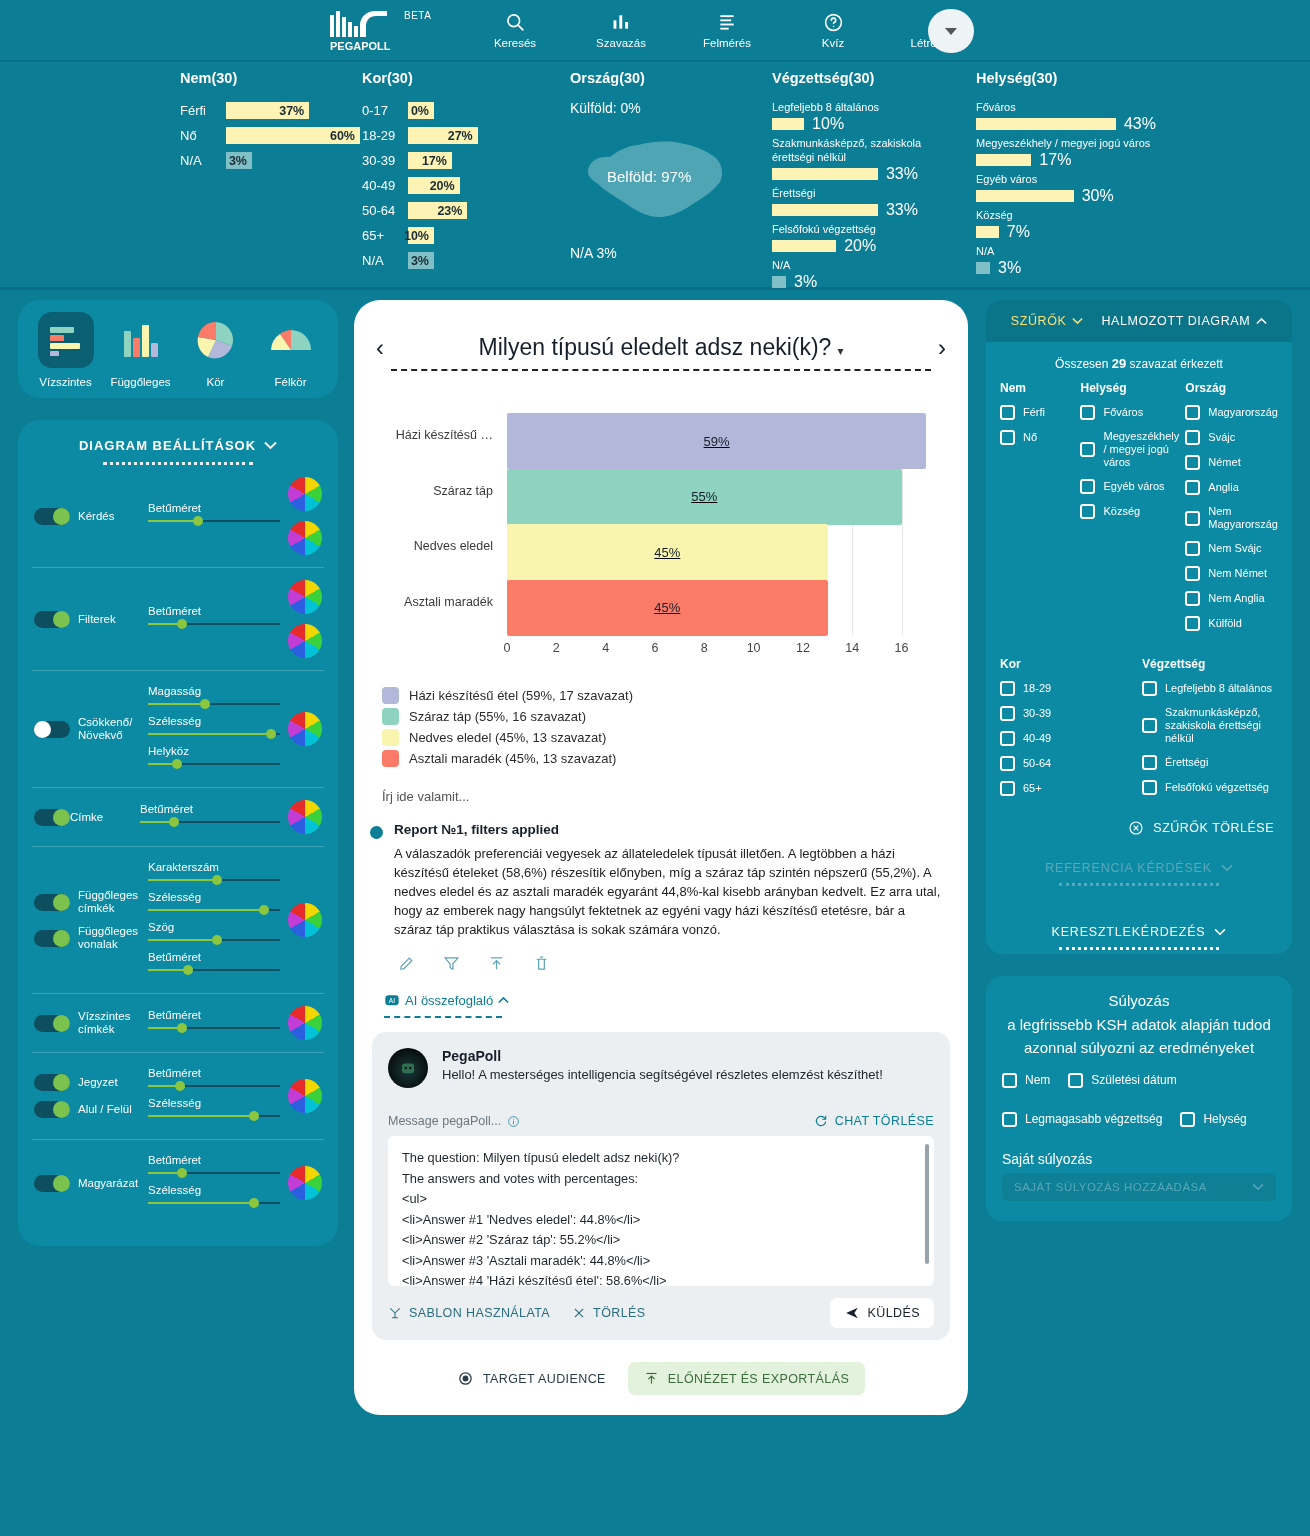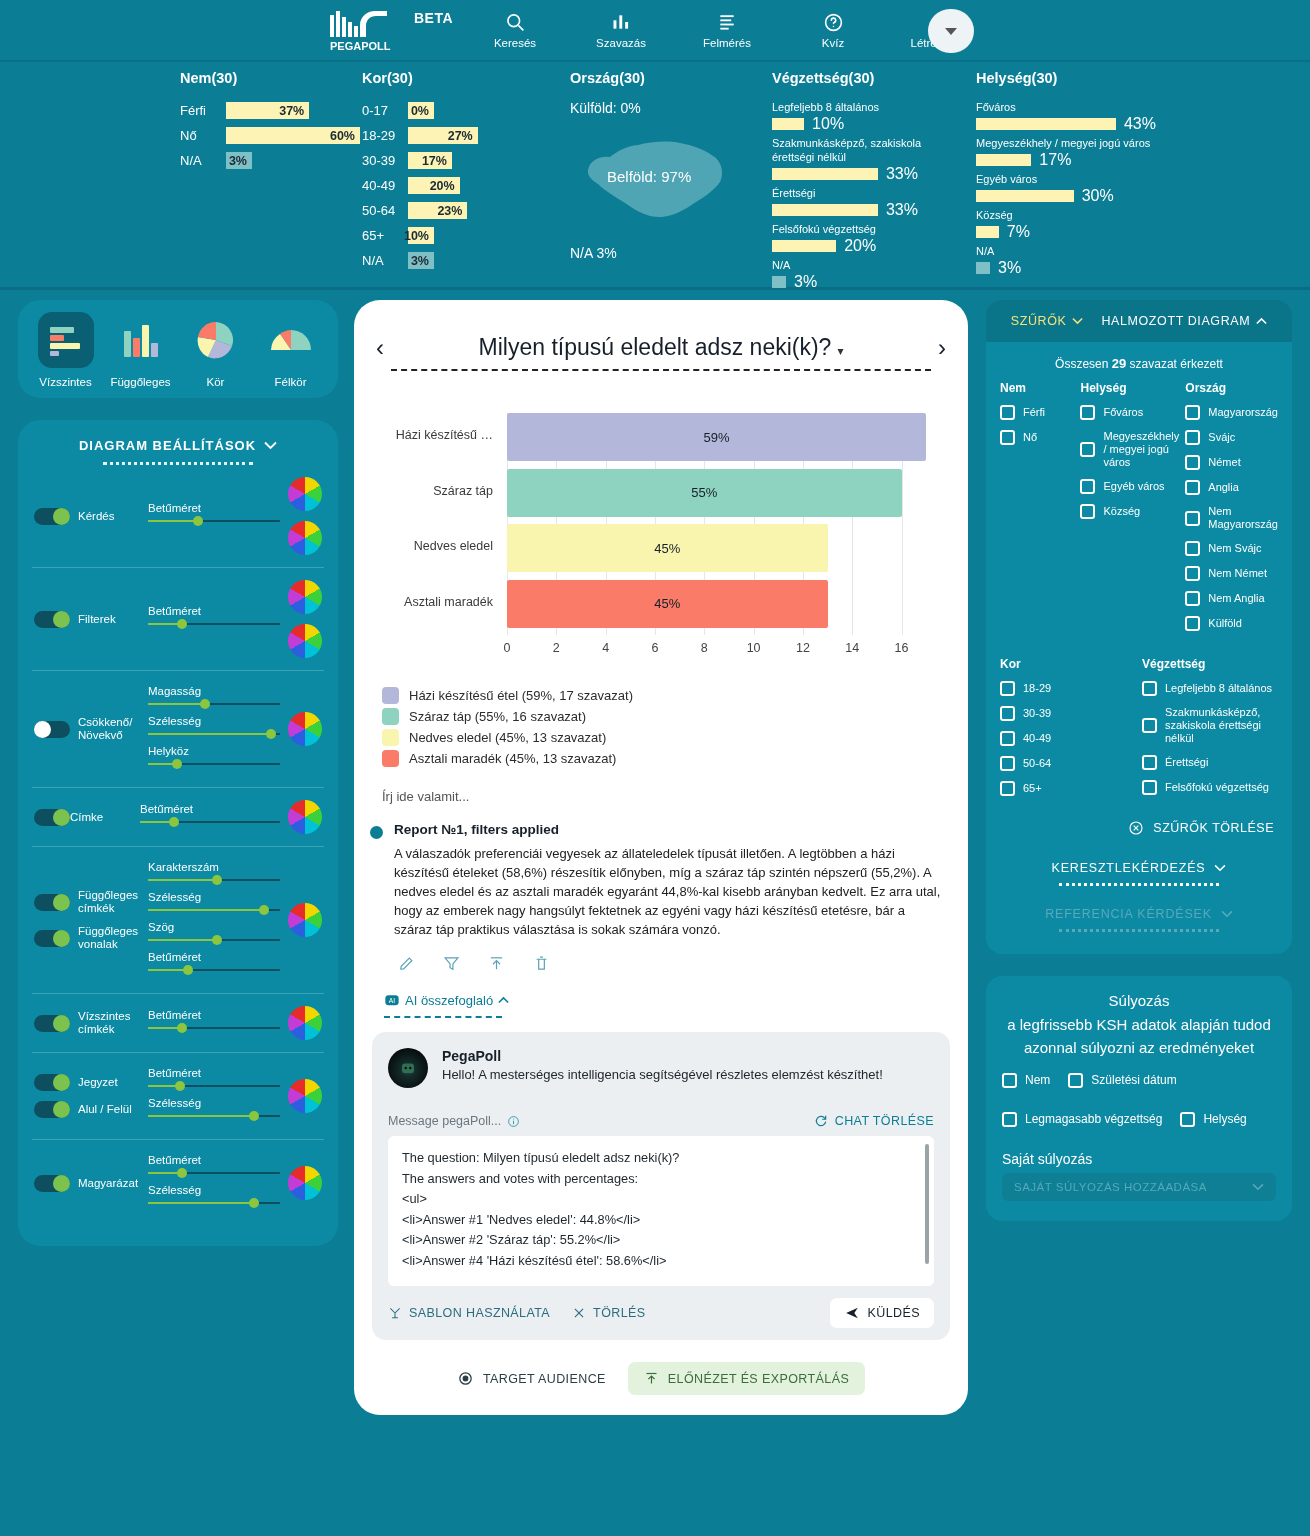--- a/index.html
+++ b/index.html
@@ -12,21 +12,21 @@
   }
   
   .topnav {
     height: 62px; background: #0b7d95;
     display: flex; align-items: center;
     border-bottom: 2px solid #0a7089;
     position: relative;
   }
   .brand { position: absolute; left: 330px; top: 9px; display: flex; align-items: flex-start; }
   .brand-logo { display: block; }
-  .brand-beta { color: #fff; font-size: 14px; font-weight: bold; letter-spacing: .5px; margin-left: 12px; margin-top: 1px; }
+  .brand-beta { color: #fff; font-size: 10px; font-weight: normal; letter-spacing: .5px; margin-left: 2px; margin-top: 1px; }
   .navitems { position: absolute; left: 480px; display: flex; gap: 36px; align-items: center; }
   .navitem { display: flex; flex-direction: column; align-items: center; gap: 4px; cursor: pointer; width: 70px; }
   .navitem .lbl { color: #fff; font-size: 11.5px; }
   .navicon { height: 22px; display: flex; align-items: center; justify-content: center; }
   .avatar-btn {
     position: absolute; left: 928px; top: 9px;
     width: 46px; height: 44px; border-radius: 24px; background: #eef3f5;
     display: flex; align-items: center; justify-content: center; cursor: pointer;
   }
   .caret-down { width: 0;height: 0;border-left: 6px solid transparent;border-right: 6px solid transparent;border-top: 7px solid #555; }
@@ -98,21 +98,21 @@
   .arrow { font-size: 24px; color: #15202b; cursor: pointer; line-height: 1; padding: 0 4px;}
   .q-title-wrap { flex: 1; text-align: center; }
   .q-title { font-size: 23px; color: #17202a; display: inline-flex; align-items: baseline; gap: 6px; }
   .q-caret { font-size: 12px; color: #333; }
   .q-underline { border-bottom: 2px dashed #222; width: 88%; margin: 8px auto 0; }
 
   .chart-area { position: relative; margin: 42px 18px 0 18px; height: 250px; }
   .plot { position: absolute; left: 135px; right: 25px; top: 0; bottom: 28px; }
   .gridline { position: absolute; top: 0; bottom: 0; width: 1px; background: #e6e6e6; }
   .barrow { position: absolute; left: 0; width: 100%; height: 48px; }
-  .bar { height: 48px; border-radius: 2px; display: flex; align-items: center; justify-content: center; }
+  .bar { height: 56px; border-radius: 2px; display: flex; align-items: center; justify-content: center; text-decoration: underline; }
   .bar .pct { font-size: 13px; color: #16202a; }
   .cat-lbl { position: absolute; right: 100%; margin-right: 14px; white-space: nowrap; font-size: 12.5px; color: #3a3a3a; top: 15px; }
   .xaxis { position: absolute; left: 135px; right: 25px; bottom: 0; height: 22px; }
   .tick { position: absolute; font-size: 12.5px; color: #444; transform: translateX(-50%); }
 
   .legend { margin: 24px 0 0 28px; }
   .lg-item { display: flex; align-items: center; gap: 10px; margin-bottom: 4px; }
   .lg-sw { width: 17px; height: 17px; border-radius: 4px; flex: none; }
   .lg-tx { font-size: 13px; color: #2c2c2c; }
   .placeholder-note { margin: 22px 0 0 28px; font-size: 13px; color: #555; }
@@ -885,20 +885,21 @@
           <span>CHAT TÖRLÉSE</span>
         </div>
       </div>
       <div class="chat-input">
         <div id="chat-lines">
             <div class="chat-line">The question: Milyen típusú eledelt adsz neki(k)?</div>
             <div class="chat-line">The answers and votes with percentages:</div>
             <div class="chat-line">&lt;ul&gt;</div>
             <div class="chat-line">&lt;li&gt;Answer #1 'Nedves eledel': 44.8%&lt;/li&gt;</div>
             <div class="chat-line">&lt;li&gt;Answer #2 'Száraz táp': 55.2%&lt;/li&gt;</div>
+            <div class="chat-line">&lt;li&gt;Answer #3 'Asztali maradék': 44.8%&lt;/li&gt;</div>
             <div class="chat-line">&lt;li&gt;Answer #4 'Házi készítésű étel': 58.6%&lt;/li&gt;</div>
           </div>
         <div class="chat-scroll"></div>
       </div>
       <div class="chat-actions">
         <div class="chat-act">
           <svg width="14" height="14" viewBox="0 0 24 24" fill="none" stroke="#2b6d80" stroke-width="1.8">
               <path d="M4 4 L12 12 M20 4 L12 12 M12 12 L12 20 M7 20 H17"></path>
             </svg>
           <span>SABLON HASZNÁLATA</span>
@@ -1090,39 +1091,39 @@
 
       <div class="clear-row">
         <svg width="16" height="16" viewBox="0 0 24 24" fill="none" stroke="#fff" stroke-width="1.7">
             <circle cx="12" cy="12" r="9"></circle>
             <line x1="8.5" y1="8.5" x2="15.5" y2="15.5"></line>
             <line x1="15.5" y1="8.5" x2="8.5" y2="15.5"></line>
           </svg>
         <span>SZŰRŐK TÖRLÉSE</span>
       </div>
 
+      <div class="cross-sec" style="padding-bottom:22px">
+        <span class="t dim">
+          <span>REFERENCIA KÉRDÉSEK</span>
+          <svg width="12" height="8" viewBox="0 0 13 9">
+              <path d="M1 1.5 L6.5 7 L12 1.5" stroke="#5aa8bb" stroke-width="1.8" fill="none"></path>
+            </svg>
+        </span>
+        <div class="cross-dots dim"></div>
+      </div>
+
       <div class="cross-sec">
         <span class="t">
           <span>KERESZTLEKÉRDEZÉS</span>
           <svg width="12" height="8" viewBox="0 0 13 9">
               <path d="M1 1.5 L6.5 7 L12 1.5" stroke="#fff" stroke-width="1.8" fill="none"></path>
             </svg>
         </span>
         <div class="cross-dots"></div>
       </div>
-
-      <div class="cross-sec" style="padding-bottom:22px">
-        <span class="t dim">
-          <span>REFERENCIA KÉRDÉSEK</span>
-          <svg width="12" height="8" viewBox="0 0 13 9">
-              <path d="M1 1.5 L6.5 7 L12 1.5" stroke="#5aa8bb" stroke-width="1.8" fill="none"></path>
-            </svg>
-        </span>
-        <div class="cross-dots dim"></div>
-      </div>
     </div>
 
     <div class="weight-card">
       <div class="w-title">Súlyozás</div>
       <div class="w-sub">a legfrissebb KSH adatok alapján tudod azonnal súlyozni az eredményeket</div>
       <div class="w-row">
         <div class="chk-row">
           <span class="chk"></span>
           <span class="chk-lbl" style="font-size:12px">Nem</span>
         </div>

